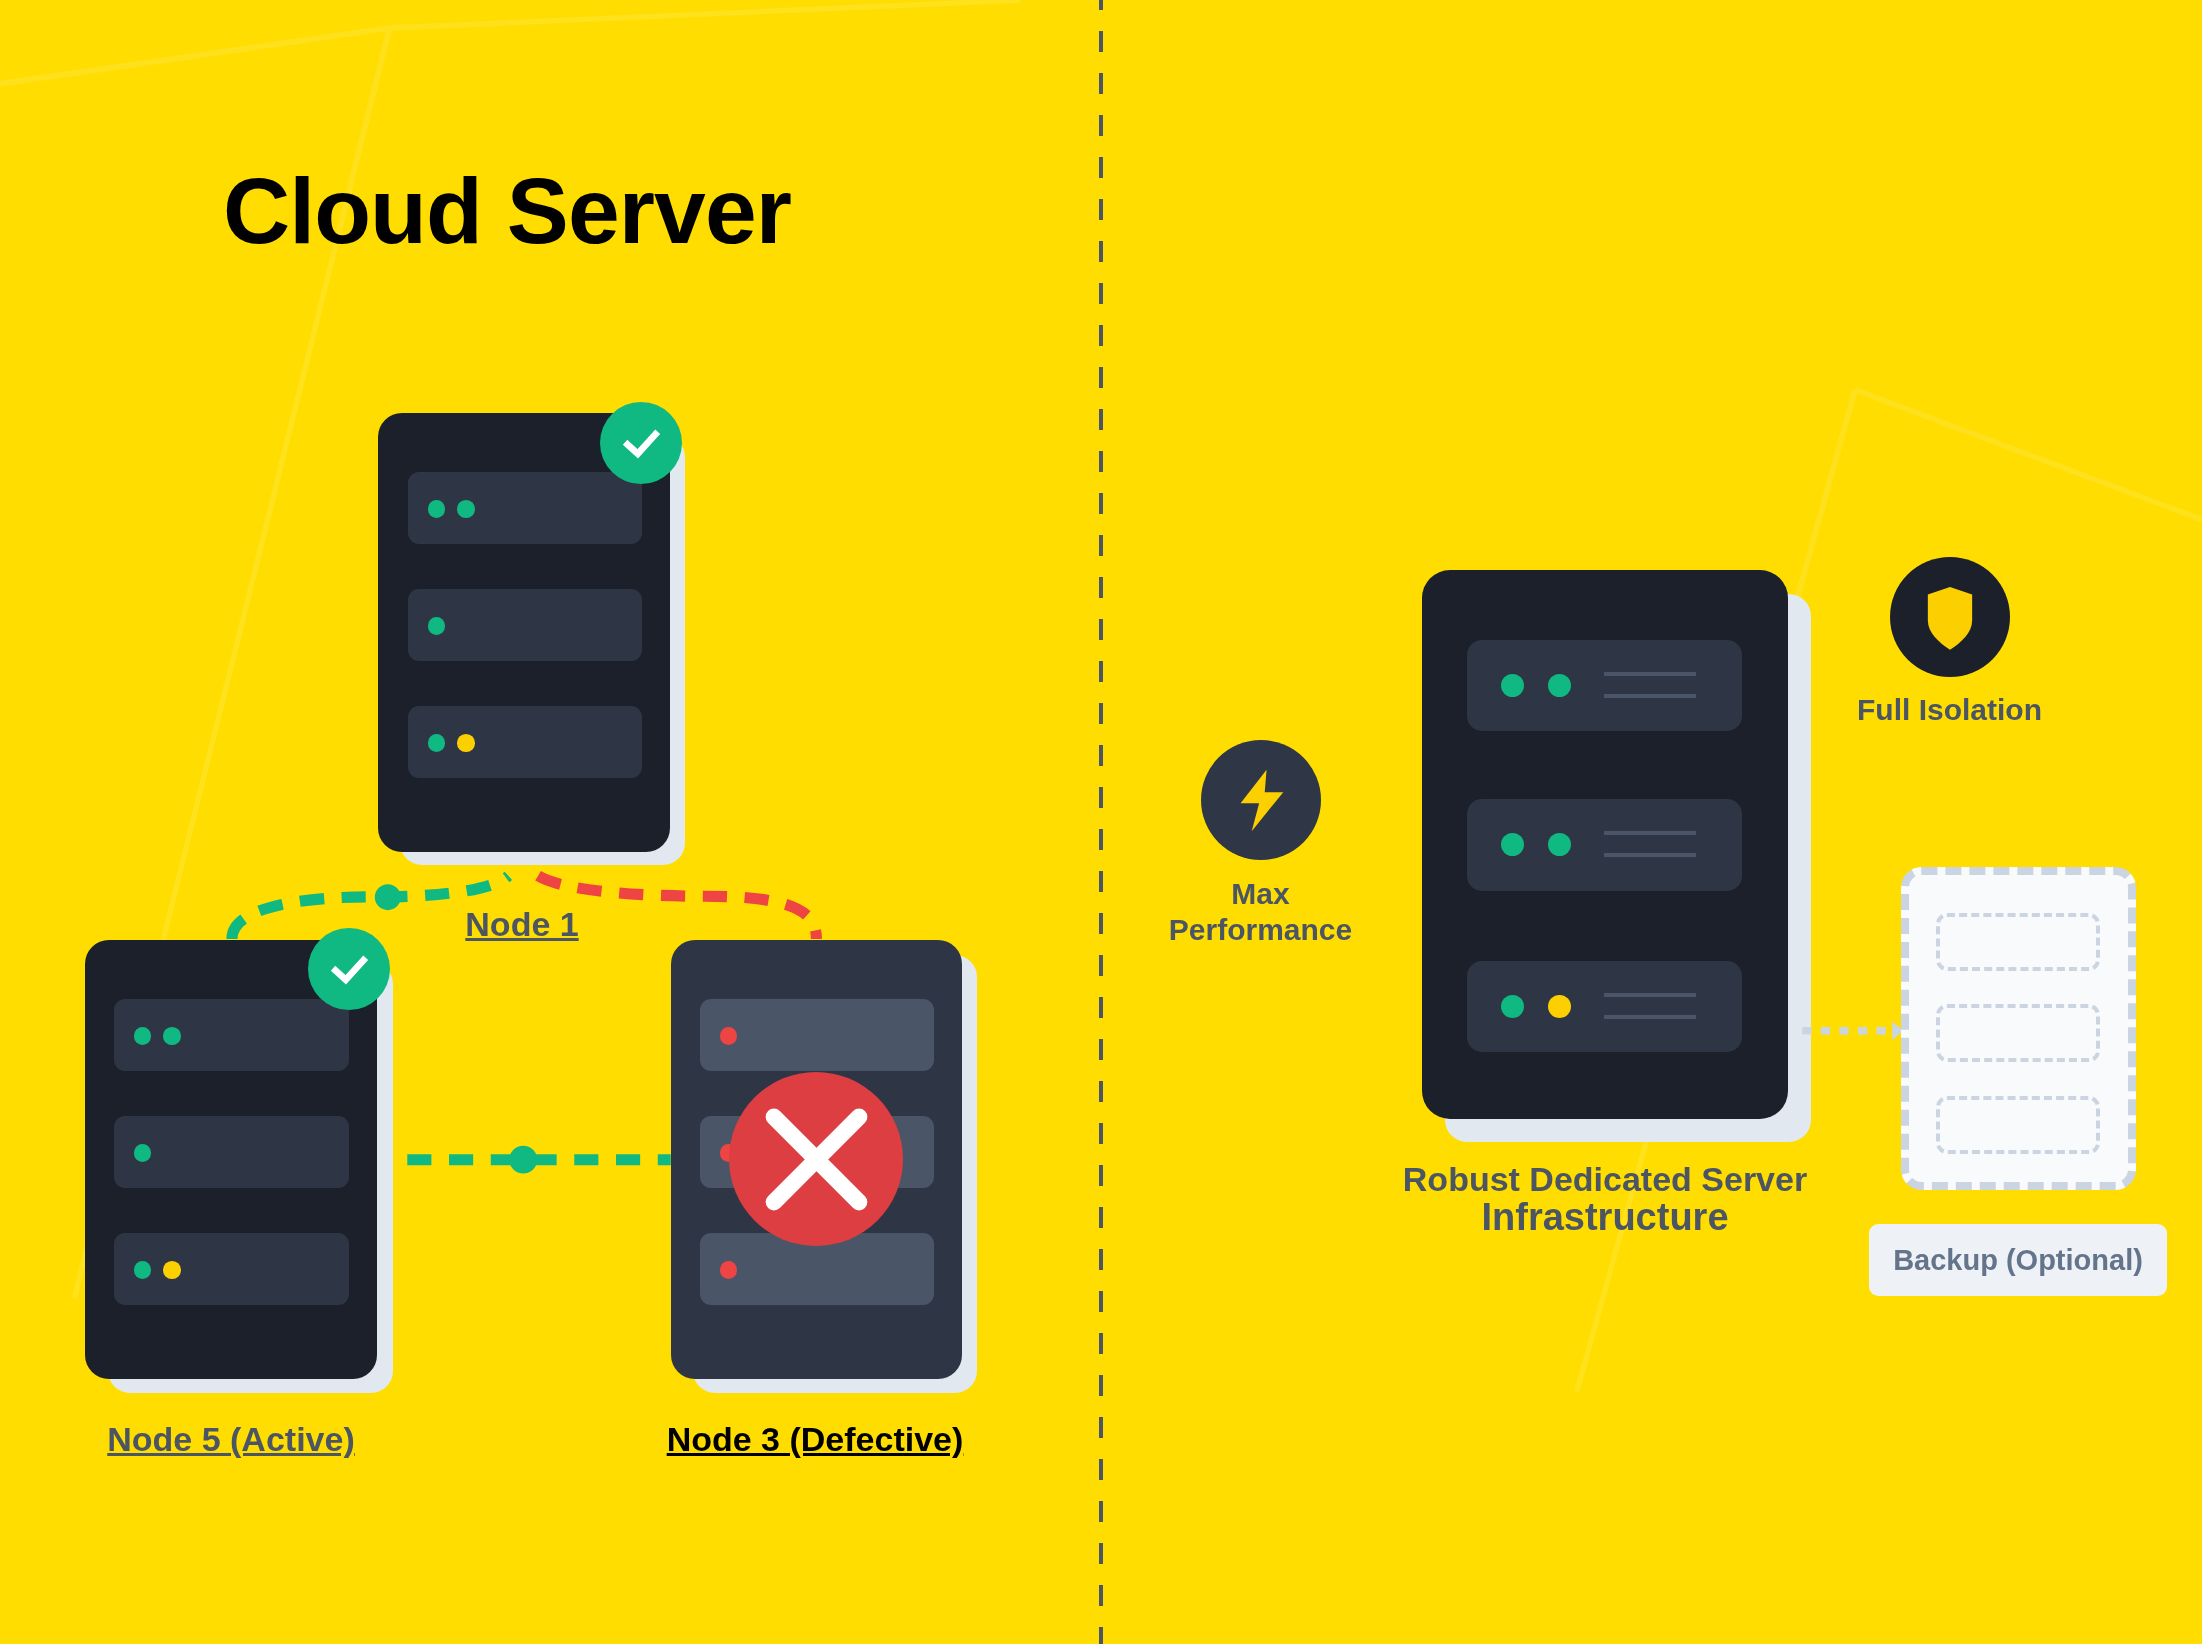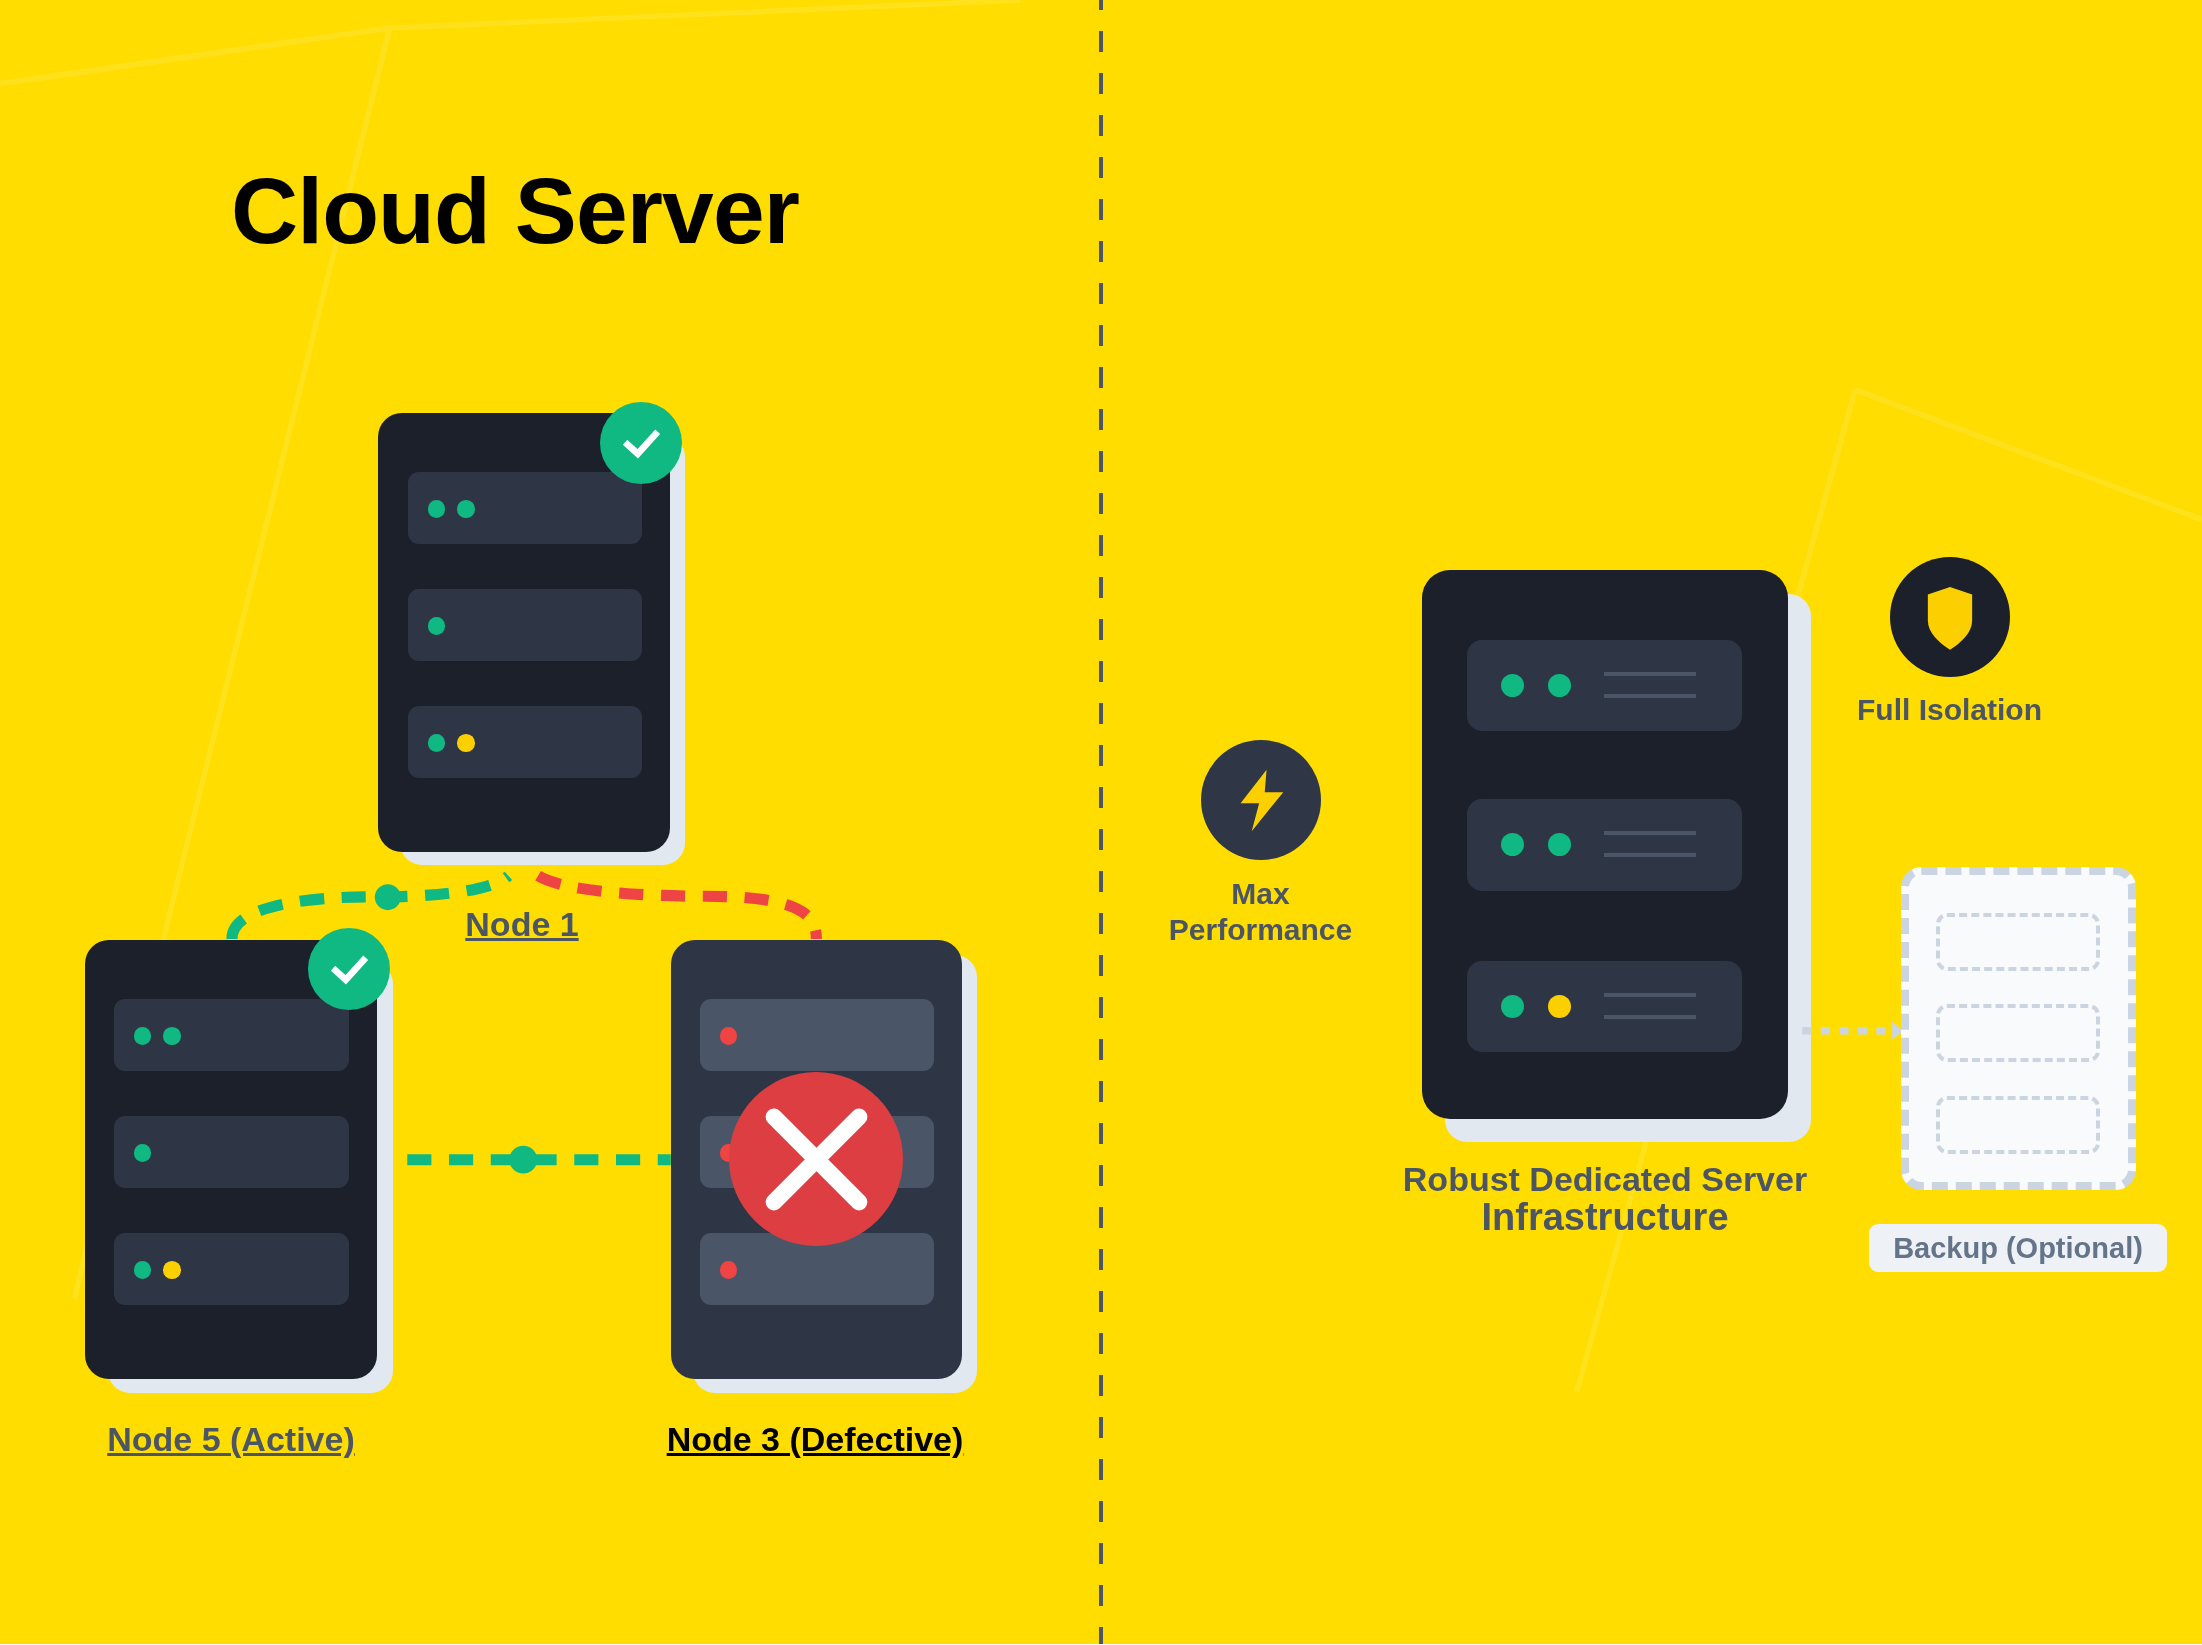--- a/index.html
+++ b/index.html
@@ -33,21 +33,21 @@
   <svg class="overlay bg-glow" width="2202" height="1644" viewBox="0 0 2374 1772">
     <g stroke="#ffe433" stroke-width="6" fill="none" opacity="0.55">
       <line x1="0" y1="90" x2="420" y2="30"></line>
       <line x1="420" y1="30" x2="80" y2="1400"></line>
       <line x1="420" y1="30" x2="1100" y2="0"></line>
       <line x1="2000" y1="420" x2="2374" y2="560"></line>
       <line x1="2000" y1="420" x2="1700" y2="1500"></line>
     </g>
   </svg>
 
-  <div class="title" style="left:231px;">Cloud Server</div>
+  <div class="title" style="left:223px;">Cloud Server</div>
 
   <div class="divider"></div>
 
   <svg class="overlay" width="1104" height="1644" viewBox="0 0 1190 1772">
 
     <path d="M 250 1012 C 250 960, 420 967, 420 967 C 480 965, 530 960, 548 944" fill="none" stroke="#10b981" stroke-width="12" stroke-dasharray="26 19"></path>
     <circle cx="418" cy="967" r="14" fill="#10b981"></circle>
 
     <path d="M 580 944 C 610 962, 700 966, 760 966 C 860 966, 880 985, 880 1012" fill="none" stroke="#ef4444" stroke-width="12" stroke-dasharray="26 19"></path>
 
@@ -159,16 +159,16 @@
   <svg class="overlay" width="2202" height="1644" viewBox="0 0 2374 1772">
     <line x1="1943" y1="1111" x2="2040" y2="1111" stroke="#cbd5e1" stroke-width="8" stroke-dasharray="10 10"></line>
     <polygon points="2040,1101 2052,1111 2040,1121" fill="#cbd5e1"></polygon>
   </svg>
 
   <div class="backup-box" style="left:1901px; top:867px; width:235px; height:323px;">
     <div class="backup-slot" style="left:27px; top:38px; width:164px; height:58px;"></div>
     <div class="backup-slot" style="left:27px; top:129px; width:164px; height:58px;"></div>
     <div class="backup-slot" style="left:27px; top:221px; width:164px; height:58px;"></div>
   </div>
-  <div class="backup-tag" style="left:1869px; top:1224px; width:298px; height:48px;">Backup (Optional)</div>
+  <div class="backup-tag" style="left:1869px; top:1224px; width:298px; height:72px;">Backup (Optional)</div>
 
 </div>
 
 
 </body></html>

